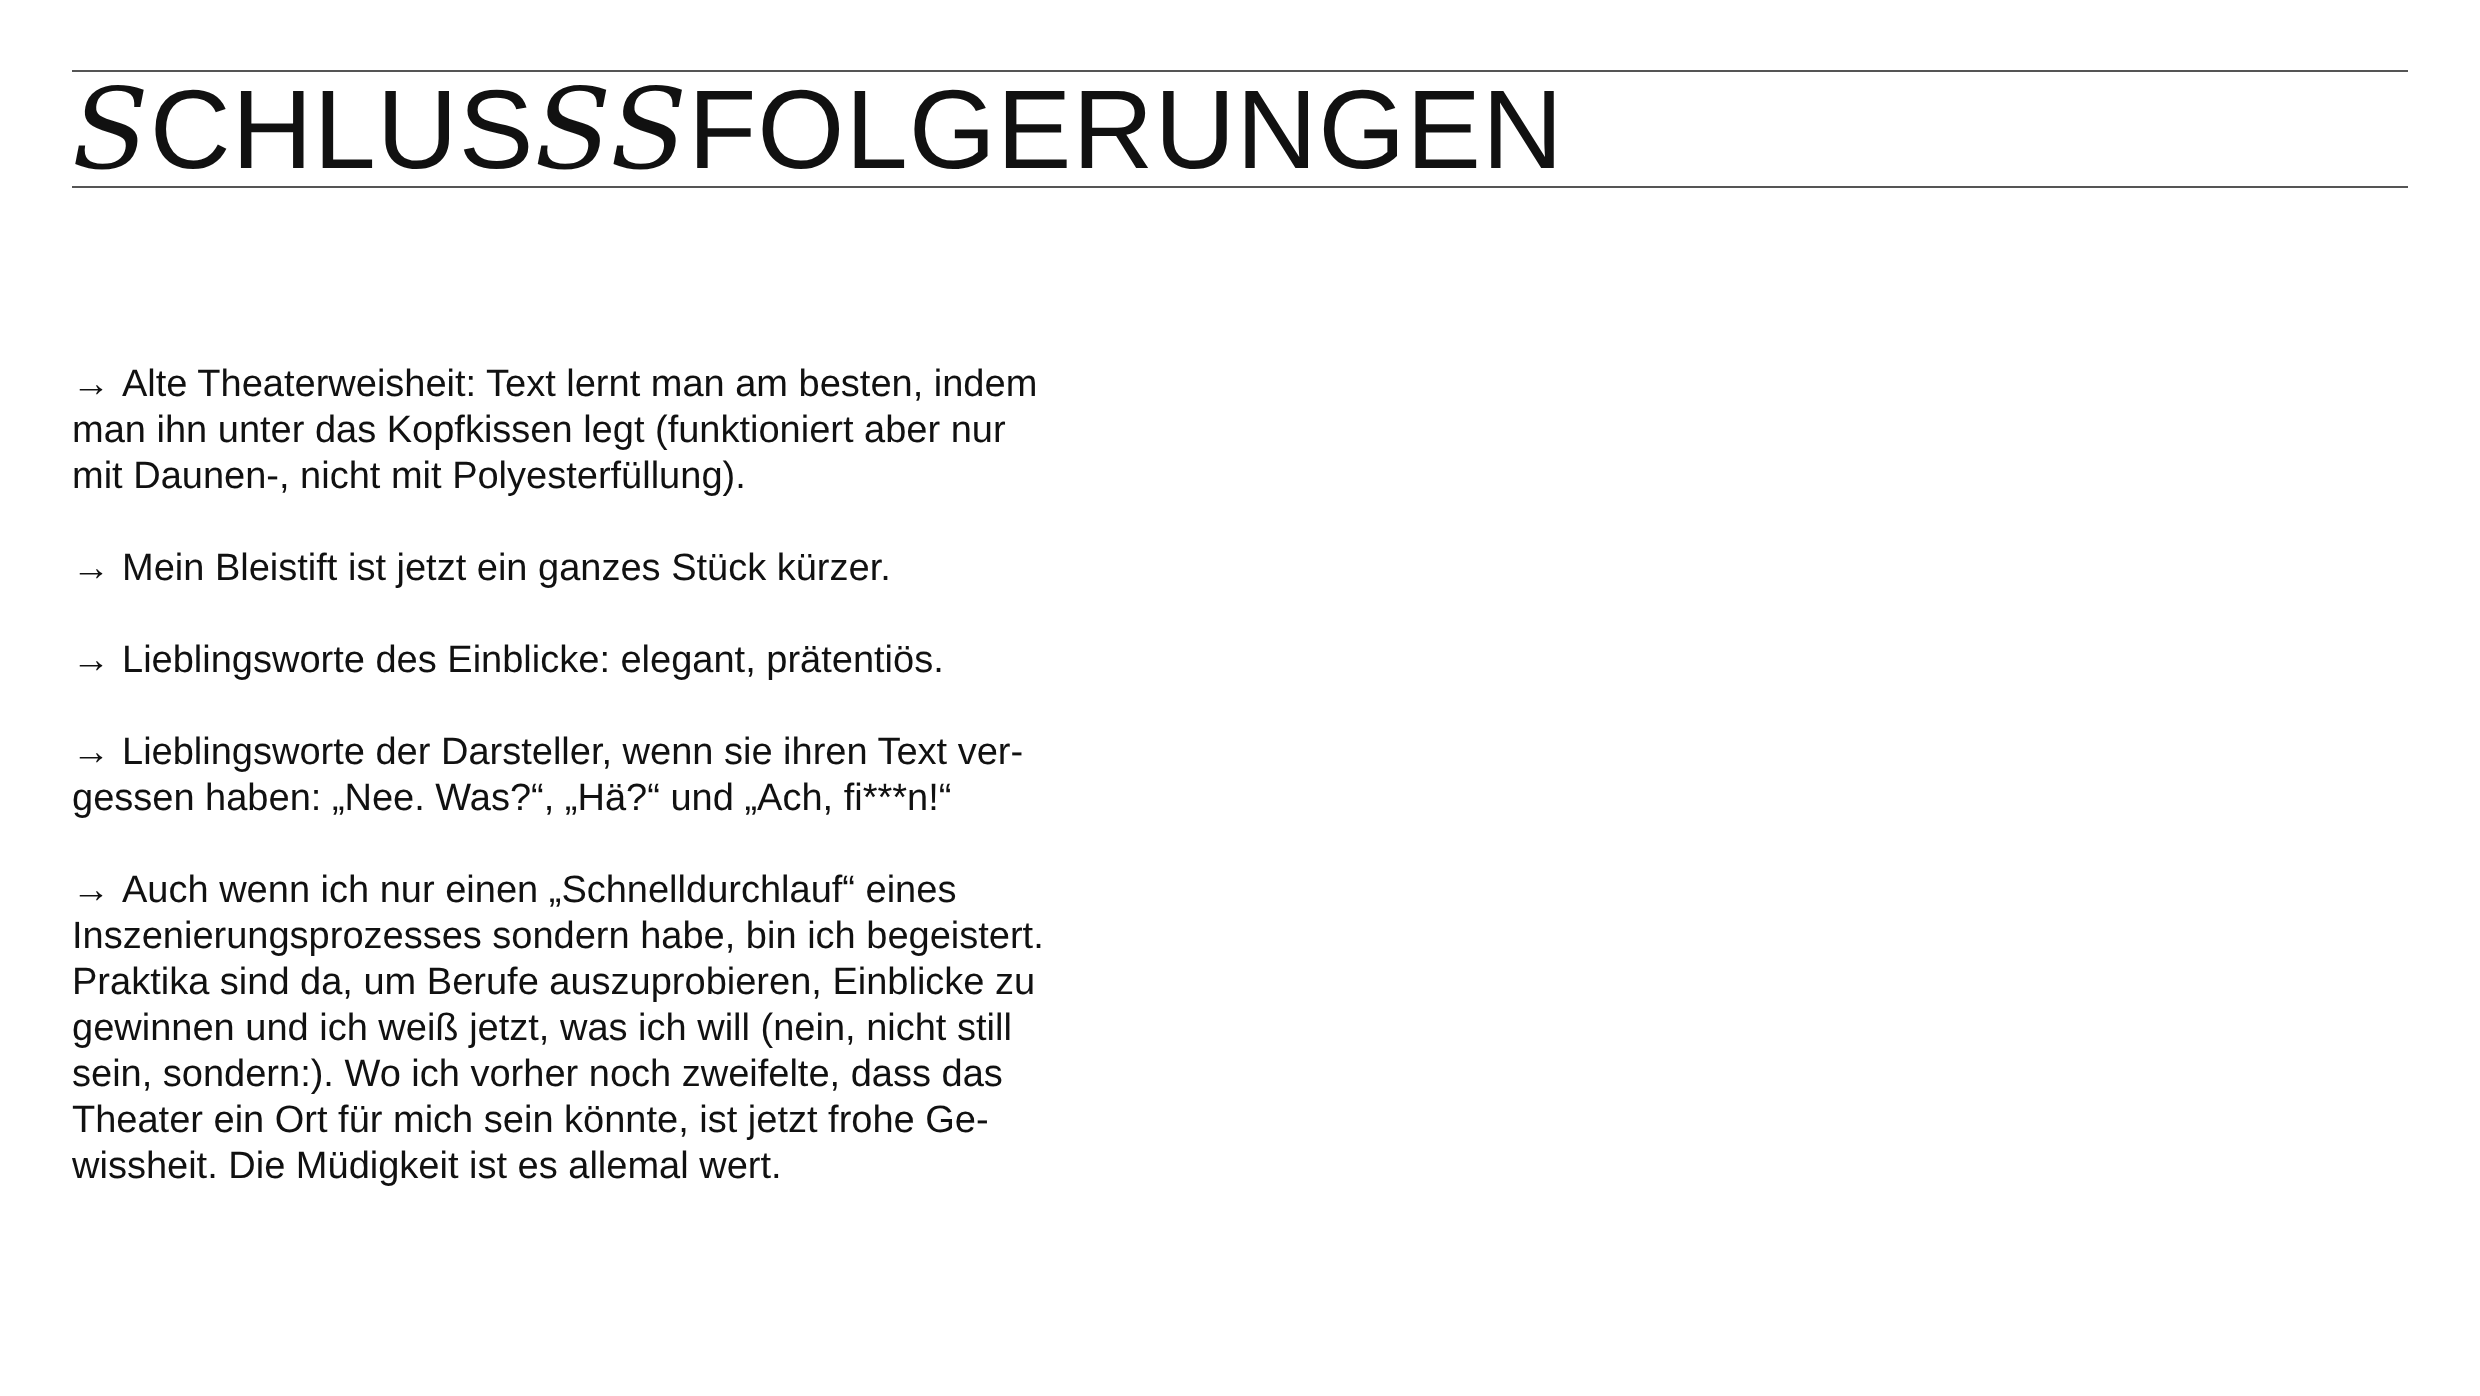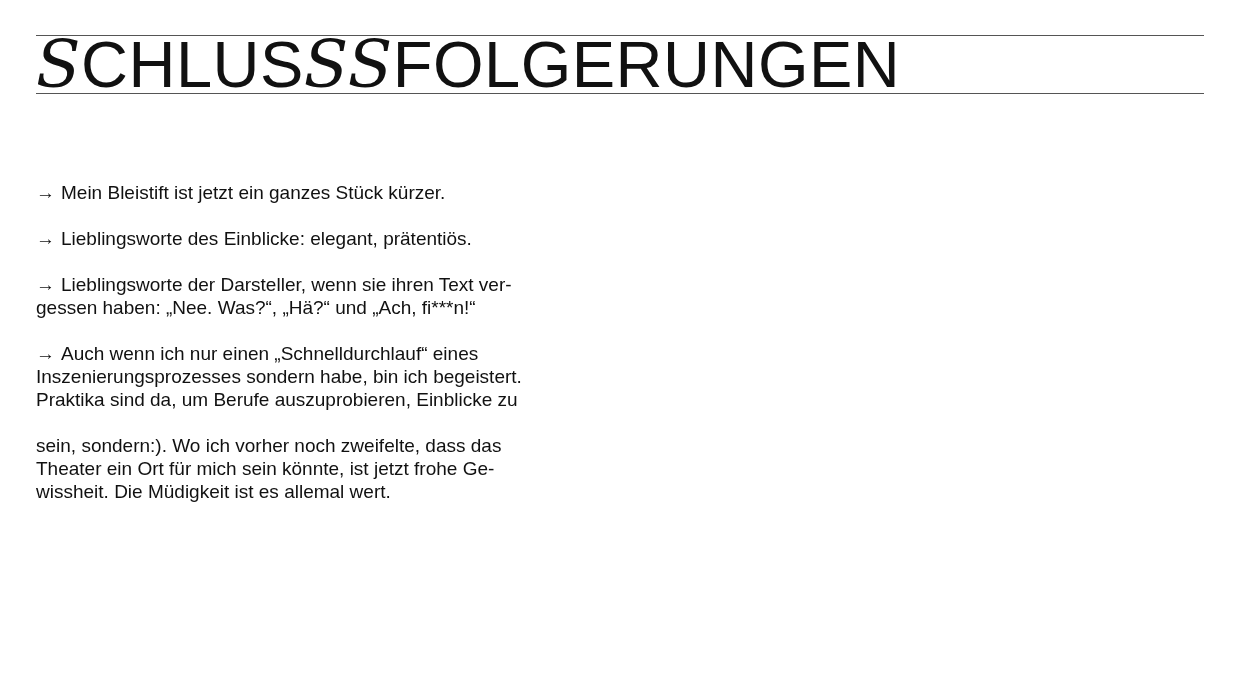--- a/index.html
+++ b/index.html
@@ -1,45 +1,50 @@
 <!DOCTYPE html>
 <html><head>
 <meta charset="utf-8">
 <style>
   html, body { margin: 0; padding: 0; background: #ffffff; }
   body { width: 1240px; height: 698px; position: relative; overflow: hidden; color: #111111; font-family: "Liberation Sans", sans-serif; }
   .rule { position: absolute; left: 36px; width: 1168px; height: 0; border-top: 1px solid #555555; }
   .rule.top { top: 35px; }
   .rule.bottom { top: 93px; }
-  .title { position: absolute; left: 36px; top: 38px; margin: 0; font-size: 65px; line-height: 54px; font-weight: normal; letter-spacing: 0.5px; color: #111; white-space: nowrap; }
+  .title { position: absolute; left: 36px; top: 38px; margin: 0; font-size: 56px; line-height: 54px; font-weight: normal; letter-spacing: 0.5px; color: #111; white-space: nowrap; }
   .title .deco { font-family: "DejaVu Serif", serif; font-style: italic; }
   .content { position: absolute; left: 36px; top: 181px; width: 590px; font-size: 19px; line-height: 23px; }
   .para { margin: 0 0 23px 0; }
   .arrow { margin-right: 6px; }
 </style>
 </head>
 <body>
 
 <div class="rule top"></div>
 <h1 class="title"><span class="deco">S</span><span>CHLUS</span><span class="deco">SS</span><span>FOLGERUNGEN</span></h1>
 <div class="rule bottom"></div>
 
 <div class="content">
   <p class="para">
+    <span class="arrow">→</span><span>Alte Theaterweisheit: Text lernt man am besten, indem</span><br>
+    <span>man ihn unter das Kopfkissen legt (funktioniert aber nur</span><br>
+    <span>mit Daunen-, nicht mit Polyesterfüllung).</span>
+  </p>
+  <p class="para">
     <span class="arrow">→</span><span>Mein Bleistift ist jetzt ein ganzes Stück kürzer.</span>
   </p>
   <p class="para">
     <span class="arrow">→</span><span>Lieblingsworte des Einblicke: elegant, prätentiös.</span>
   </p>
   <p class="para">
     <span class="arrow">→</span><span>Lieblingsworte der Darsteller, wenn sie ihren Text ver-</span><br>
     <span>gessen haben: „Nee. Was?“, „Hä?“ und „Ach, fi***n!“</span>
   </p>
   <p class="para">
     <span class="arrow">→</span><span>Auch wenn ich nur einen „Schnelldurchlauf“ eines</span><br>
     <span>Inszenierungsprozesses sondern habe, bin ich begeistert.</span><br>
     <span>Praktika sind da, um Berufe auszuprobieren, Einblicke zu</span><br>
-    <br>
+    <span>gewinnen und ich weiß jetzt, was ich will (nein, nicht still</span><br>
     <span>sein, sondern:). Wo ich vorher noch zweifelte, dass das</span><br>
     <span>Theater ein Ort für mich sein könnte, ist jetzt frohe Ge-</span><br>
     <span>wissheit. Die Müdigkeit ist es allemal wert.</span>
   </p>
 </div>
 
 </body></html>

